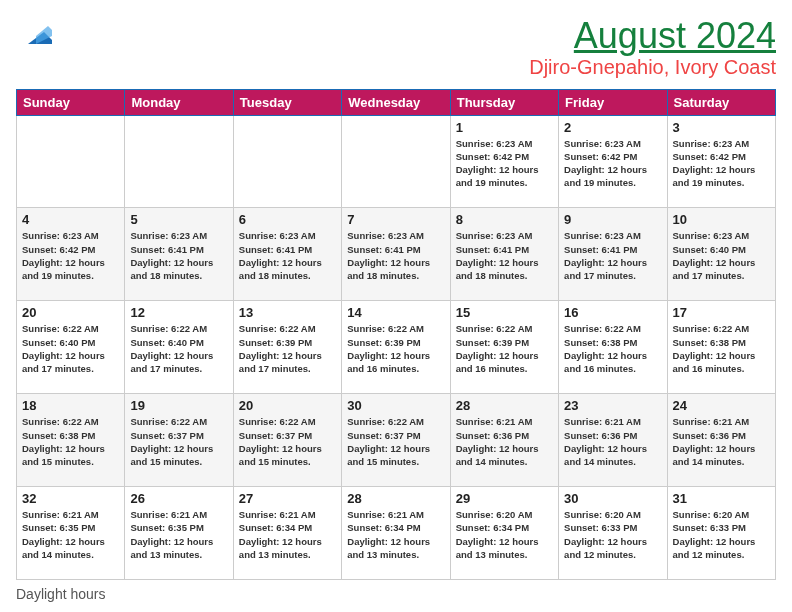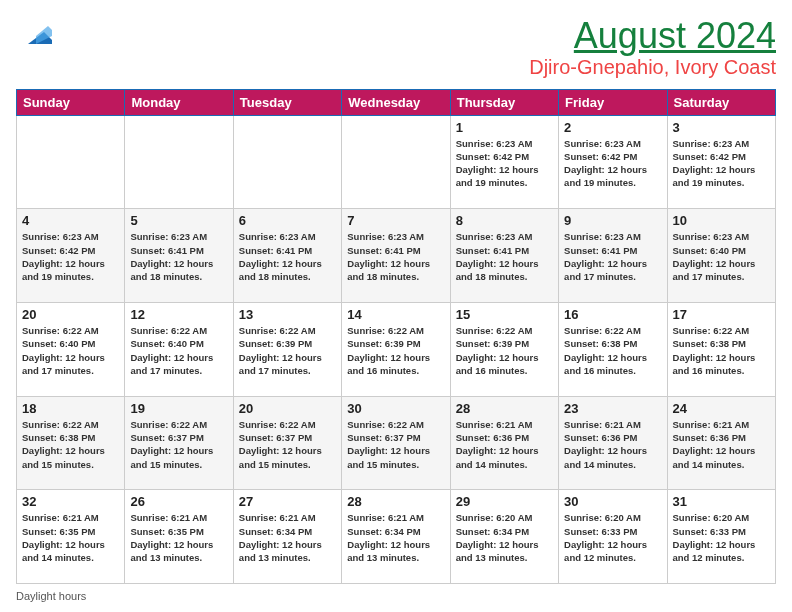--- a/index.html
+++ b/index.html
@@ -91,21 +91,21 @@
       font-size: 9.5px;
       color: #333;
       line-height: 1.4;
       font-weight: bold;
     }
     .empty-cell {
       background: #fff !important;
     }
     .footer {
       margin-top: 6px;
-      font-size: 11px;
+      font-size: 14px;
       color: #555;
       text-align: left;
     }
   </style>
 </head>
 <body>
 
 <div class="page">
   <div class="header">
     <div class="logo">

